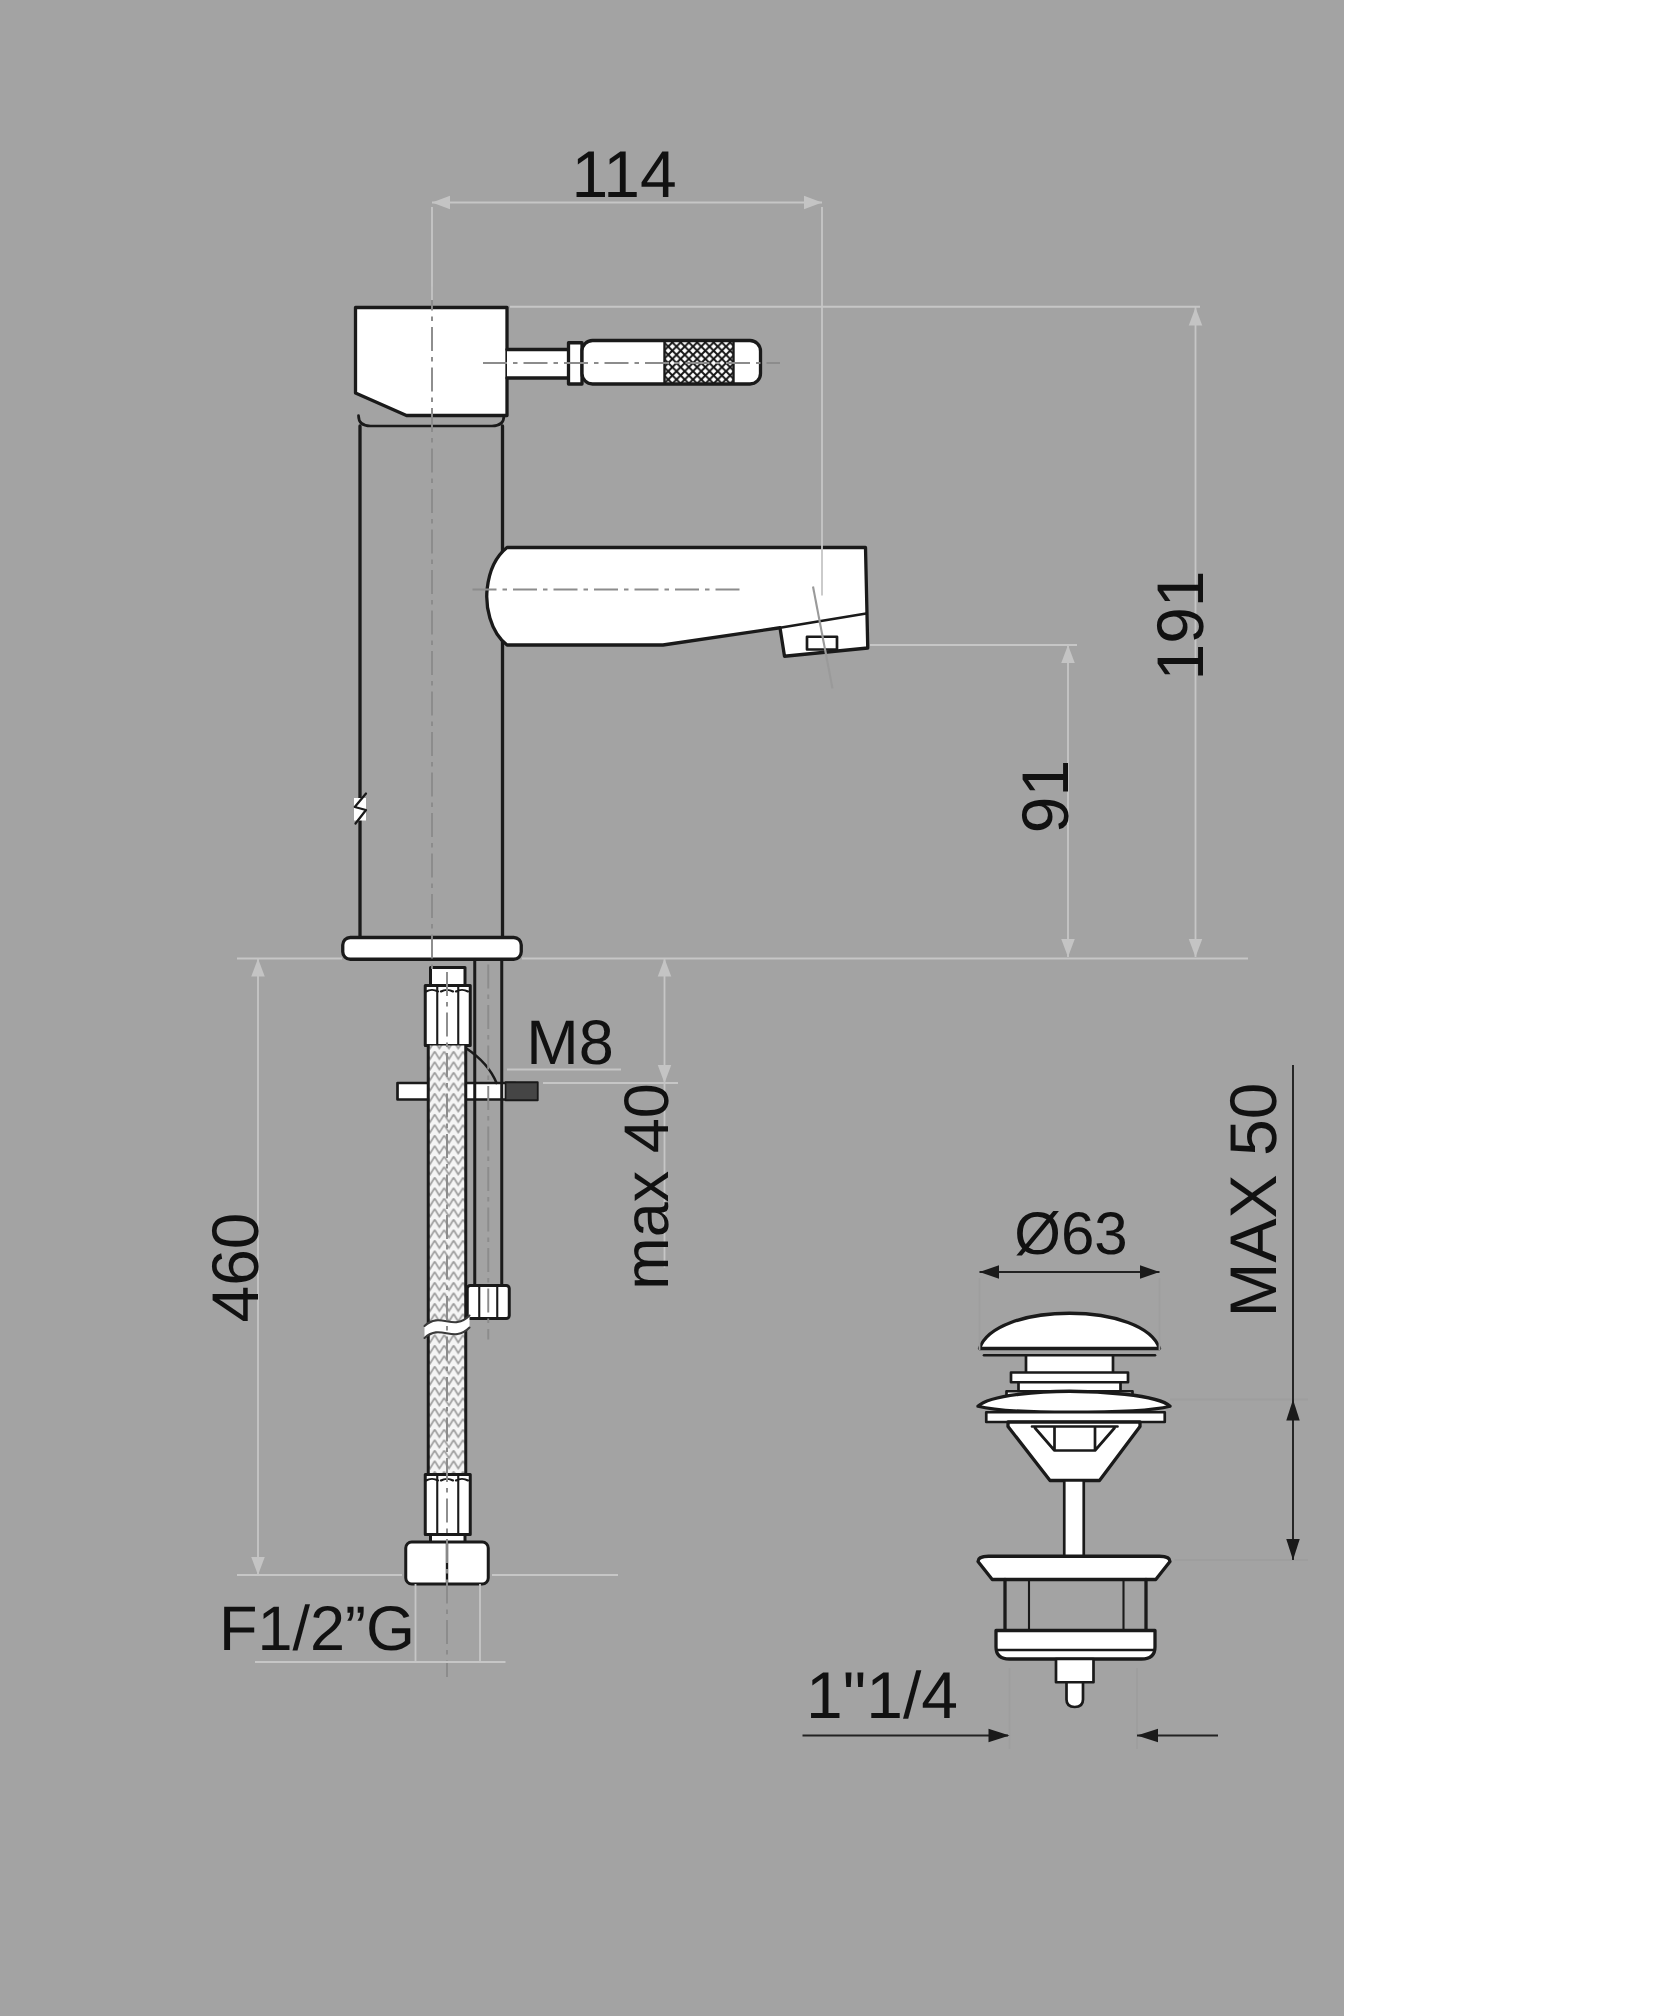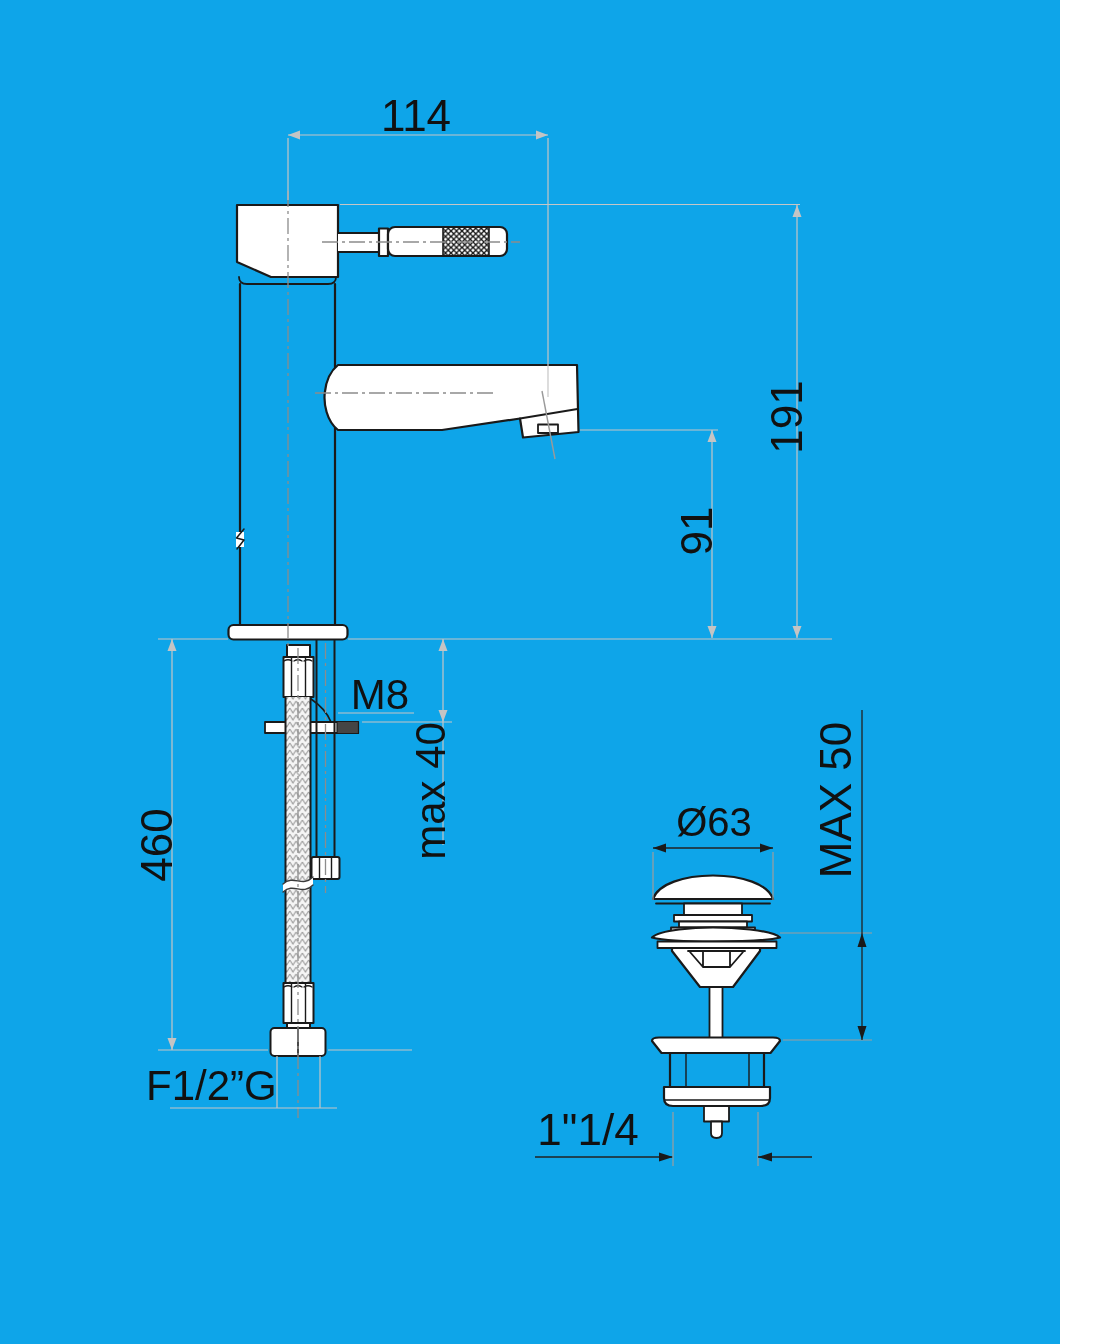--- a/index.html
+++ b/index.html
@@ -1,16 +1,16 @@
 <!DOCTYPE html>
 <html><head>
 <meta charset="utf-8">
 <style>
   html,body{margin:0;padding:0;background:#ffffff;}
-  .page{width:1060px;height:1344px;background:#0ea5e9;position:relative;overflow:hidden;}
+  .page{width:896px;height:1344px;background:#a3a3a3;position:relative;overflow:hidden;}
   svg{display:block;}
   text{font-family:"Liberation Sans", sans-serif;fill:#111;}
   .dim-txt{font-size:44px;}
   .dim-txt-med{font-size:42px;}
   .dim-txt-sm{font-size:40px;}
 </style>
 </head>
 <body>
 
 <div class="page">

